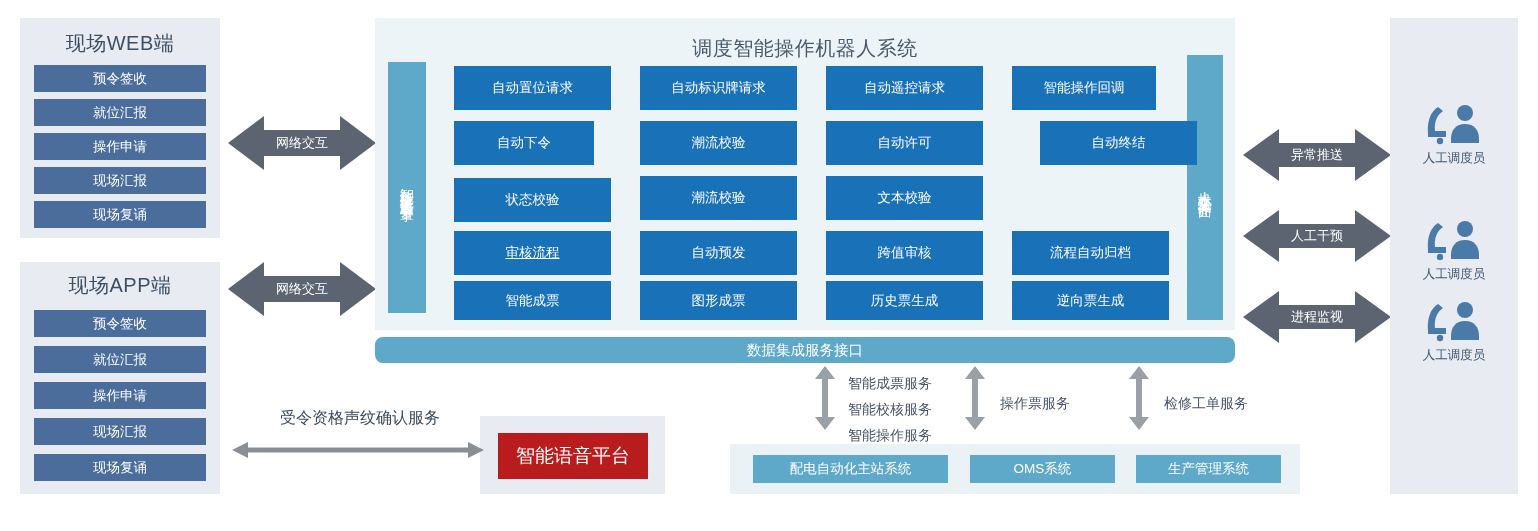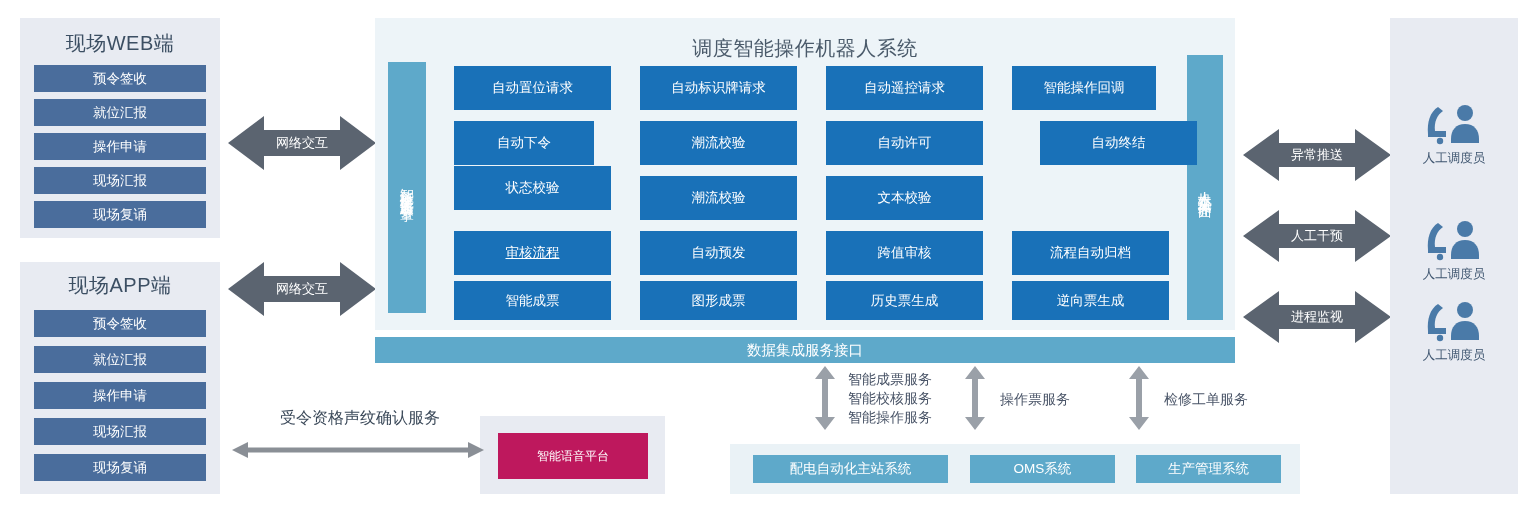--- a/index.html
+++ b/index.html
@@ -44,47 +44,47 @@
     display:flex;align-items:center;justify-content:center;
     letter-spacing:2px;line-height:1.05;
   }
   .fcell{
     background:#1971B8;color:#ffffff;font-size:13.5px;font-weight:400;
   }
   .fcell.empty{background:transparent;}
 
   
   .int-bar{
-    background:#5EA9CA;color:#ffffff;font-size:14.5px;font-weight:400;
+    background:#5EA9CA;color:#ffffff;font-size:14.5px;font-weight:400;border-radius:8px;
   }
 
   
   .op-panel{background:#E8EBF2;}
   .op-label{
     color:#3F5670;font-size:12.5px;text-align:center;
   }
   .op-icon{display:block;}
 
   
   .sys-panel{background:#EAF2F6;}
   .sys-box{
     background:#5EA9CA;color:#ffffff;font-size:13.5px;
   }
   .voice-panel{background:#E8EBF2;}
-  .voice-box{background:#be185d;color:#ffffff;font-size:12px;}
+  .voice-box{background:#b91c1c;color:#ffffff;font-size:19px;}
 
   
   .arrow-label{
     color:#ffffff;font-size:13px;font-weight:400;
     position:absolute;width:100%;text-align:center;
     top:50%;transform:translateY(-50%);
     pointer-events:none;
   }
   .svc-label{
-    color:#4A5568;font-size:14px;line-height:19px;white-space:pre-line;
+    color:#4A5568;font-size:14px;line-height:26px;white-space:pre-line;
   }
   .vf-label{color:#3C4A5A;font-size:16px;}
 </style>
 </head>
 <body>
 
 <div id="canvas">
 
   <div class="abs client-panel" style="left:20px;top:18px;width:200px;height:220px;">
     <div class="abs client-title" style="left:0;top:12px;width:200px;">现场WEB端</div>
@@ -129,21 +129,21 @@
     <div class="abs ctr fcell" style="left:79px;top:48px;width:157px;height:44px;">自动置位请求</div>
     <div class="abs ctr fcell" style="left:265px;top:48px;width:157px;height:44px;">自动标识牌请求</div>
     <div class="abs ctr fcell" style="left:451px;top:48px;width:157px;height:44px;">自动遥控请求</div>
     <div class="abs ctr fcell" style="left:637px;top:48px;width:144px;height:44px;">智能操作回调</div>
 
     <div class="abs ctr fcell" style="left:79px;top:103px;width:140px;height:44px;">自动下令</div>
     <div class="abs ctr fcell" style="left:265px;top:103px;width:157px;height:44px;">潮流校验</div>
     <div class="abs ctr fcell" style="left:451px;top:103px;width:157px;height:44px;">自动许可</div>
     <div class="abs ctr fcell" style="left:637px;top:103px;width:157px;height:44px;margin-left:28px;">自动终结</div>
 
-    <div class="abs ctr fcell" style="left:79px;top:148px;width:157px;height:44px;">状态校验</div>
+    <div class="abs ctr fcell" style="left:79px;top:160px;width:157px;height:44px;">状态校验</div>
     <div class="abs ctr fcell" style="left:265px;top:158px;width:157px;height:44px;">潮流校验</div>
     <div class="abs ctr fcell" style="left:451px;top:158px;width:157px;height:44px;">文本校验</div>
     <div class="abs ctr fcell empty" style="left:637px;top:158px;width:157px;height:44px;"></div>
 
     <div class="abs ctr fcell" style="left:79px;top:213px;width:157px;height:44px;text-decoration:underline;">审核流程</div>
     <div class="abs ctr fcell" style="left:265px;top:213px;width:157px;height:44px;">自动预发</div>
     <div class="abs ctr fcell" style="left:451px;top:213px;width:157px;height:44px;text-align:center;">跨值审核</div>
     <div class="abs ctr fcell" style="left:637px;top:213px;width:157px;height:44px;">流程自动归档</div>
 
     <div class="abs ctr fcell" style="left:79px;top:263px;width:157px;height:39px;">智能成票</div>

